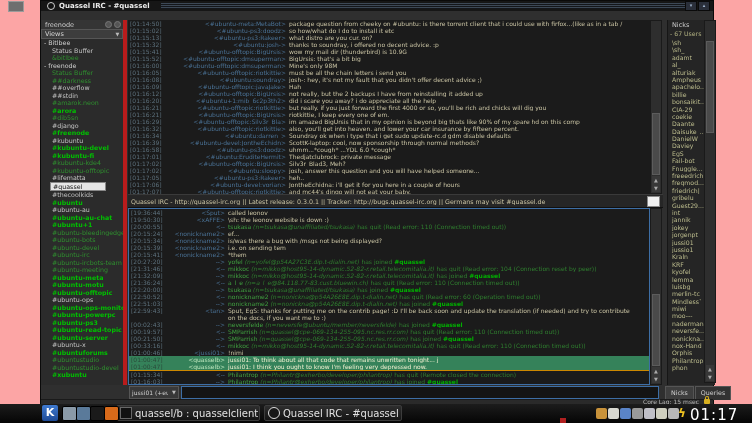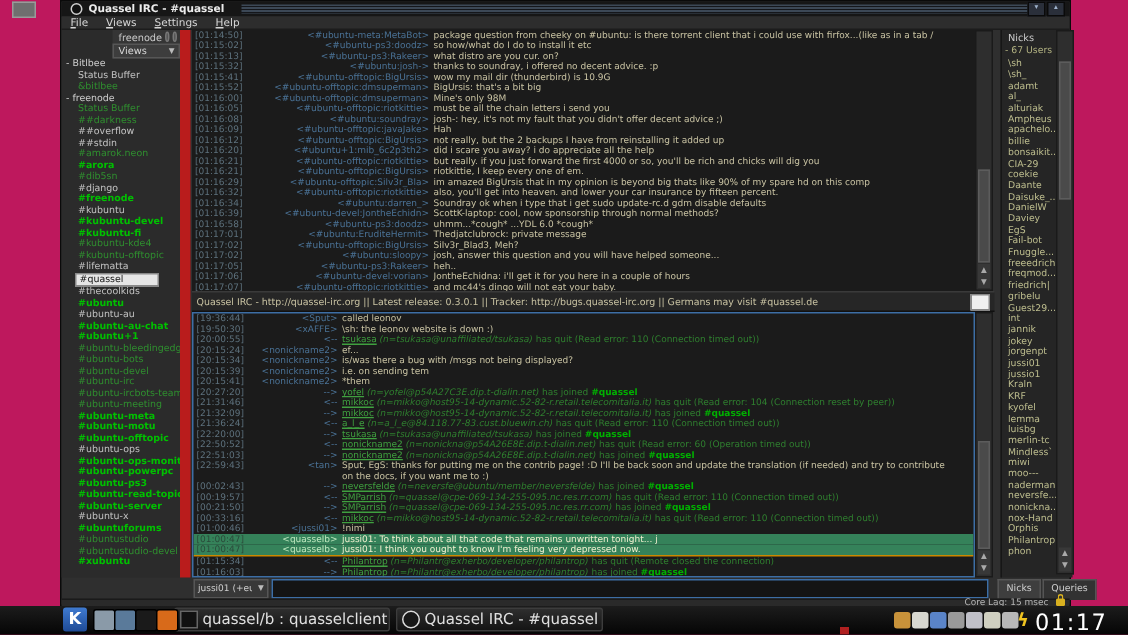--- a/index.html
+++ b/index.html
@@ -1,32 +1,32 @@
 <!DOCTYPE html>
 <html><head>
 <meta charset="utf-8">
 <style>
   html,body{margin:0;padding:0;background:#000;}
-  #stage{position:relative;width:752px;height:423px;background:#be185d;overflow:hidden;
+  #stage{position:relative;width:752px;height:423px;background:#fca5a5;overflow:hidden;
          font-family:"DejaVu Sans",sans-serif;cursor:default;}
   
   #win{position:absolute;left:40px;top:0;width:674px;height:404px;background:#2f2f2f;border:1px solid #0a0a0a;box-sizing:border-box;}
   #titlebar{position:absolute;left:0;top:0;width:100%;height:10px;background:#161616;display:flex;align-items:center;}
   #title-stripes{position:absolute;left:120px;right:28px;top:2px;height:6px;
     background:repeating-linear-gradient(to bottom,#3c4856 0 1px,#14161a 1px 2px);}
   .win-btn{position:relative;width:10px;height:8px;background:#2a2f3a;border:1px solid #0a0a0a;color:#9fb3cc;
     font-size:5px;line-height:7px;text-align:center;margin-left:1px;z-index:2;}
   #app-icon{width:6px;height:6px;border-radius:50%;background:#111;border:1px solid #cfcfcf;margin:0 4px 0 6px;z-index:2;}
   #title-text{position:relative;z-index:2;color:#ececec;font-size:7px;font-weight:bold;white-space:nowrap;}
   #menubar{position:absolute;left:0;top:10px;width:100%;height:9px;background:#2d2d2d;border-bottom:1px solid #1c1c1c;
     display:flex;align-items:center;gap:12px;padding-left:6px;box-sizing:border-box;}
   .menu-item{color:#d6d6d6;font-size:7px;line-height:9px;}
   .menu-item::first-letter{text-decoration:underline;}
   
-  #sidebar{position:absolute;left:0;top:19px;width:86px;height:365px;background:#2b2b2b;border-right:7px solid #b91c1c;box-sizing:border-box;padding-left:34px;}
+  #sidebar{position:absolute;left:0;top:19px;width:86px;height:365px;background:#2b2b2b;border-right:4px solid #b91c1c;box-sizing:border-box;}
   #sb-head{height:9px;background:#353535;display:flex;align-items:center;padding:0 2px 0 4px;}
   #sb-head-label{color:#c9c9c9;font-size:6.5px;flex:1;}
   .sb-round{width:5px;height:5px;border-radius:50%;background:#555;border:1px solid #777;margin-left:2px;}
   #sb-combo{height:10px;background:#3d3d3d;border:1px solid #565656;margin:0;display:flex;align-items:center;box-sizing:border-box;}
   #sb-combo span{color:#d8d8d8;font-size:6.5px;flex:1;padding-left:3px;}
   #sb-combo .arrow{flex:none;width:9px;color:#bbb;font-size:5px;text-align:center;}
   #sb-tree{position:absolute;left:0;top:19px;right:0;bottom:0;overflow:hidden;}
   .net-row{height:7.5px;line-height:7.5px;font-size:6.3px;color:#cfcfcf;padding-left:3px;white-space:nowrap;}
   .chan-row{height:7.5px;line-height:7.5px;font-size:6.3px;padding-left:11px;white-space:nowrap;overflow:hidden;}
   .st-idle{color:#c2c2c2;}
@@ -102,26 +102,20 @@
   <div id="win">
     <div id="titlebar">
       <div id="title-stripes"></div>
       <div id="app-icon"></div>
       <div id="title-text">Quassel IRC - #quassel</div>
       <div style="flex:1"></div>
       <div class="win-btn">▾</div>
       <div class="win-btn" style="margin-right:3px">▴</div>
     </div>
 
-    <div id="menubar">
-      <span class="menu-item">File</span>
-      <span class="menu-item">Views</span>
-      <span class="menu-item">Settings</span>
-      <span class="menu-item">Help</span>
-    </div>
 
     <div id="sidebar">
       <div id="sb-head">
         <span id="sb-head-label">freenode</span>
         <span class="sb-round"></span>
         <span class="sb-round"></span>
       </div>
       <div id="sb-combo">
         <span>Views</span>
         <span class="arrow">▼</span>

